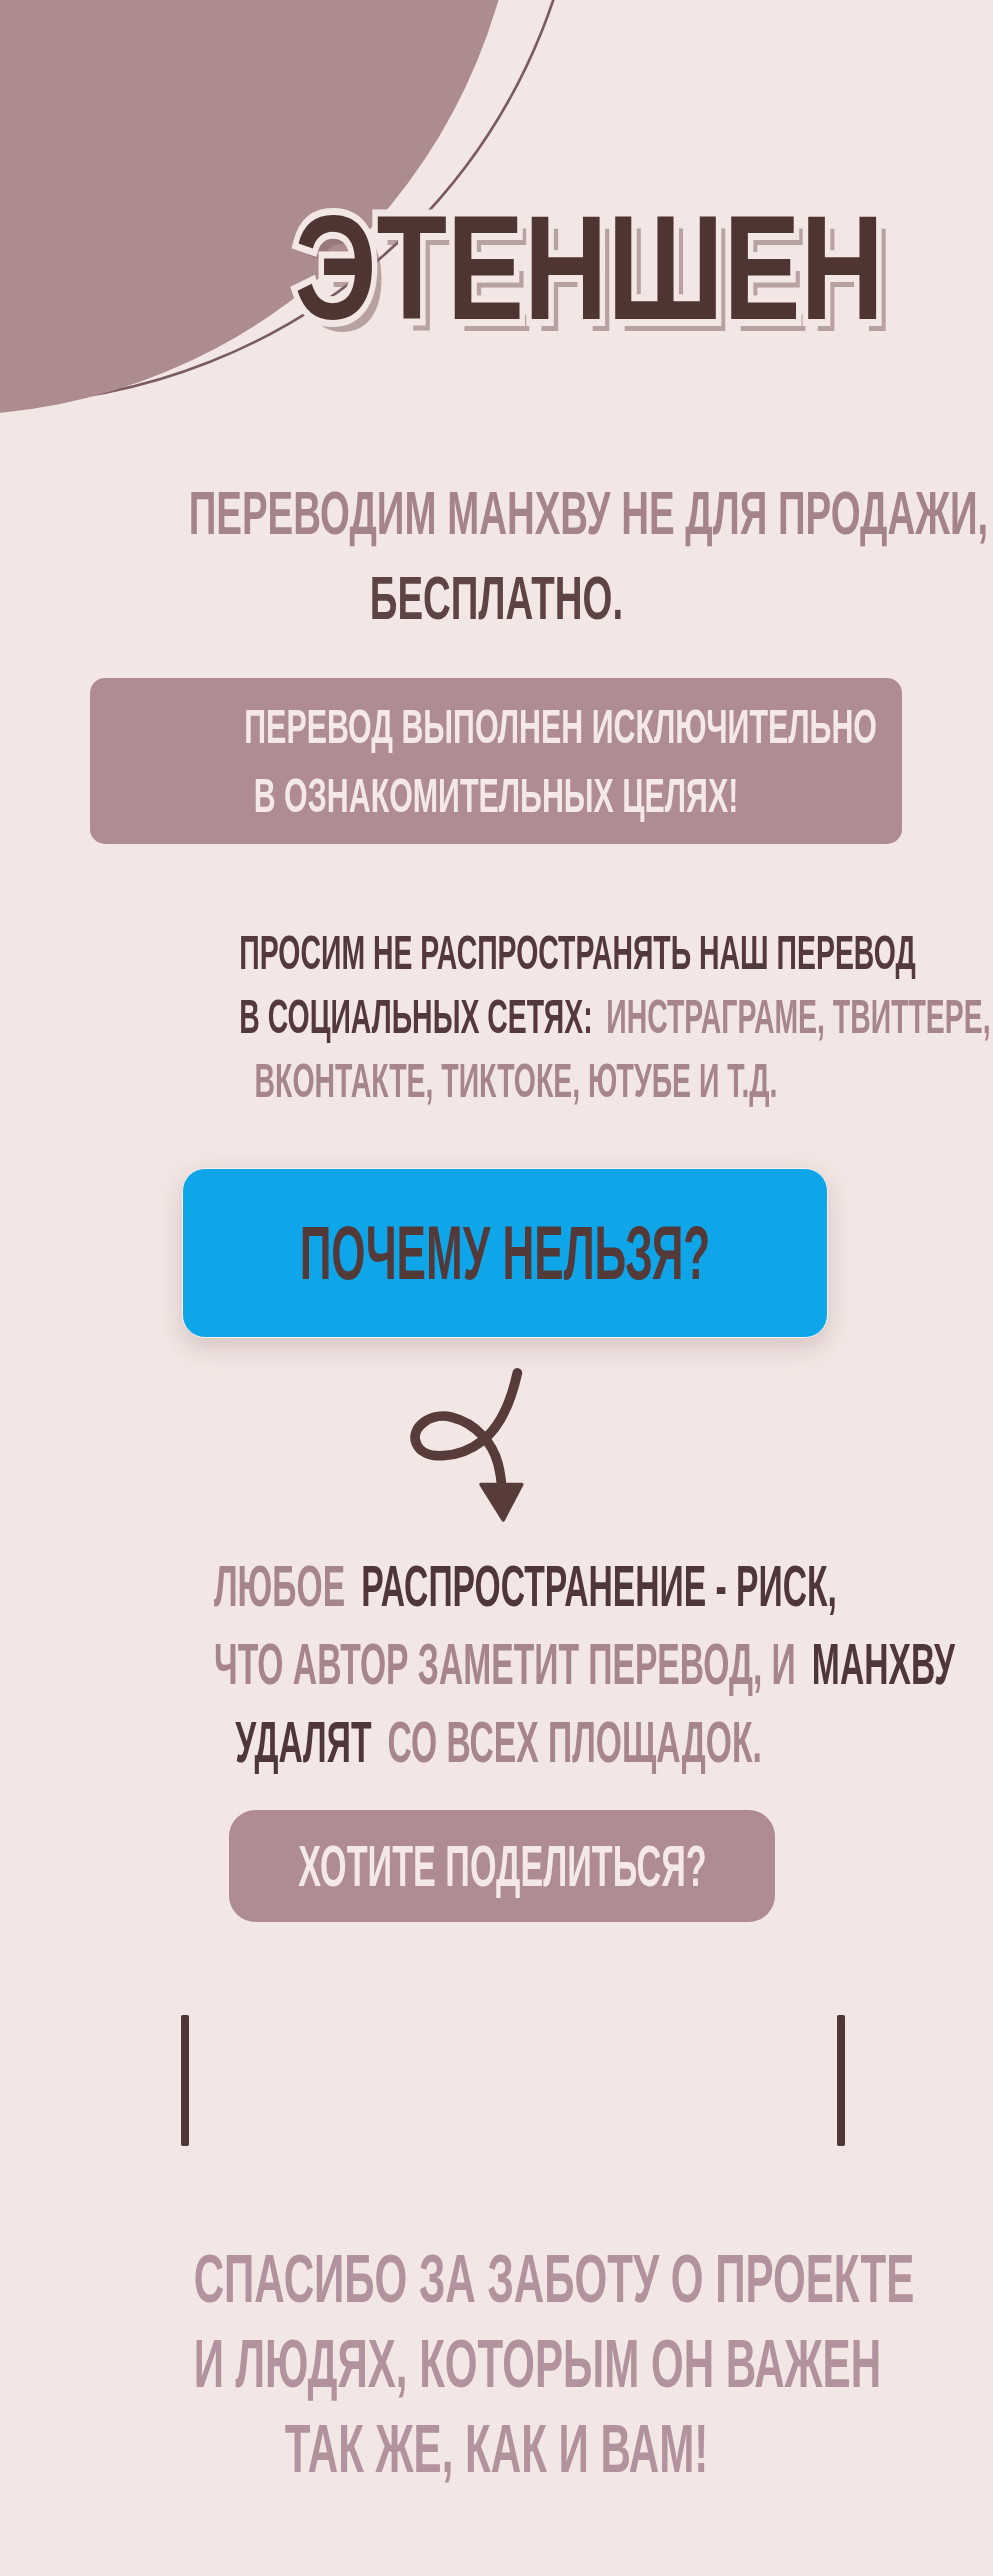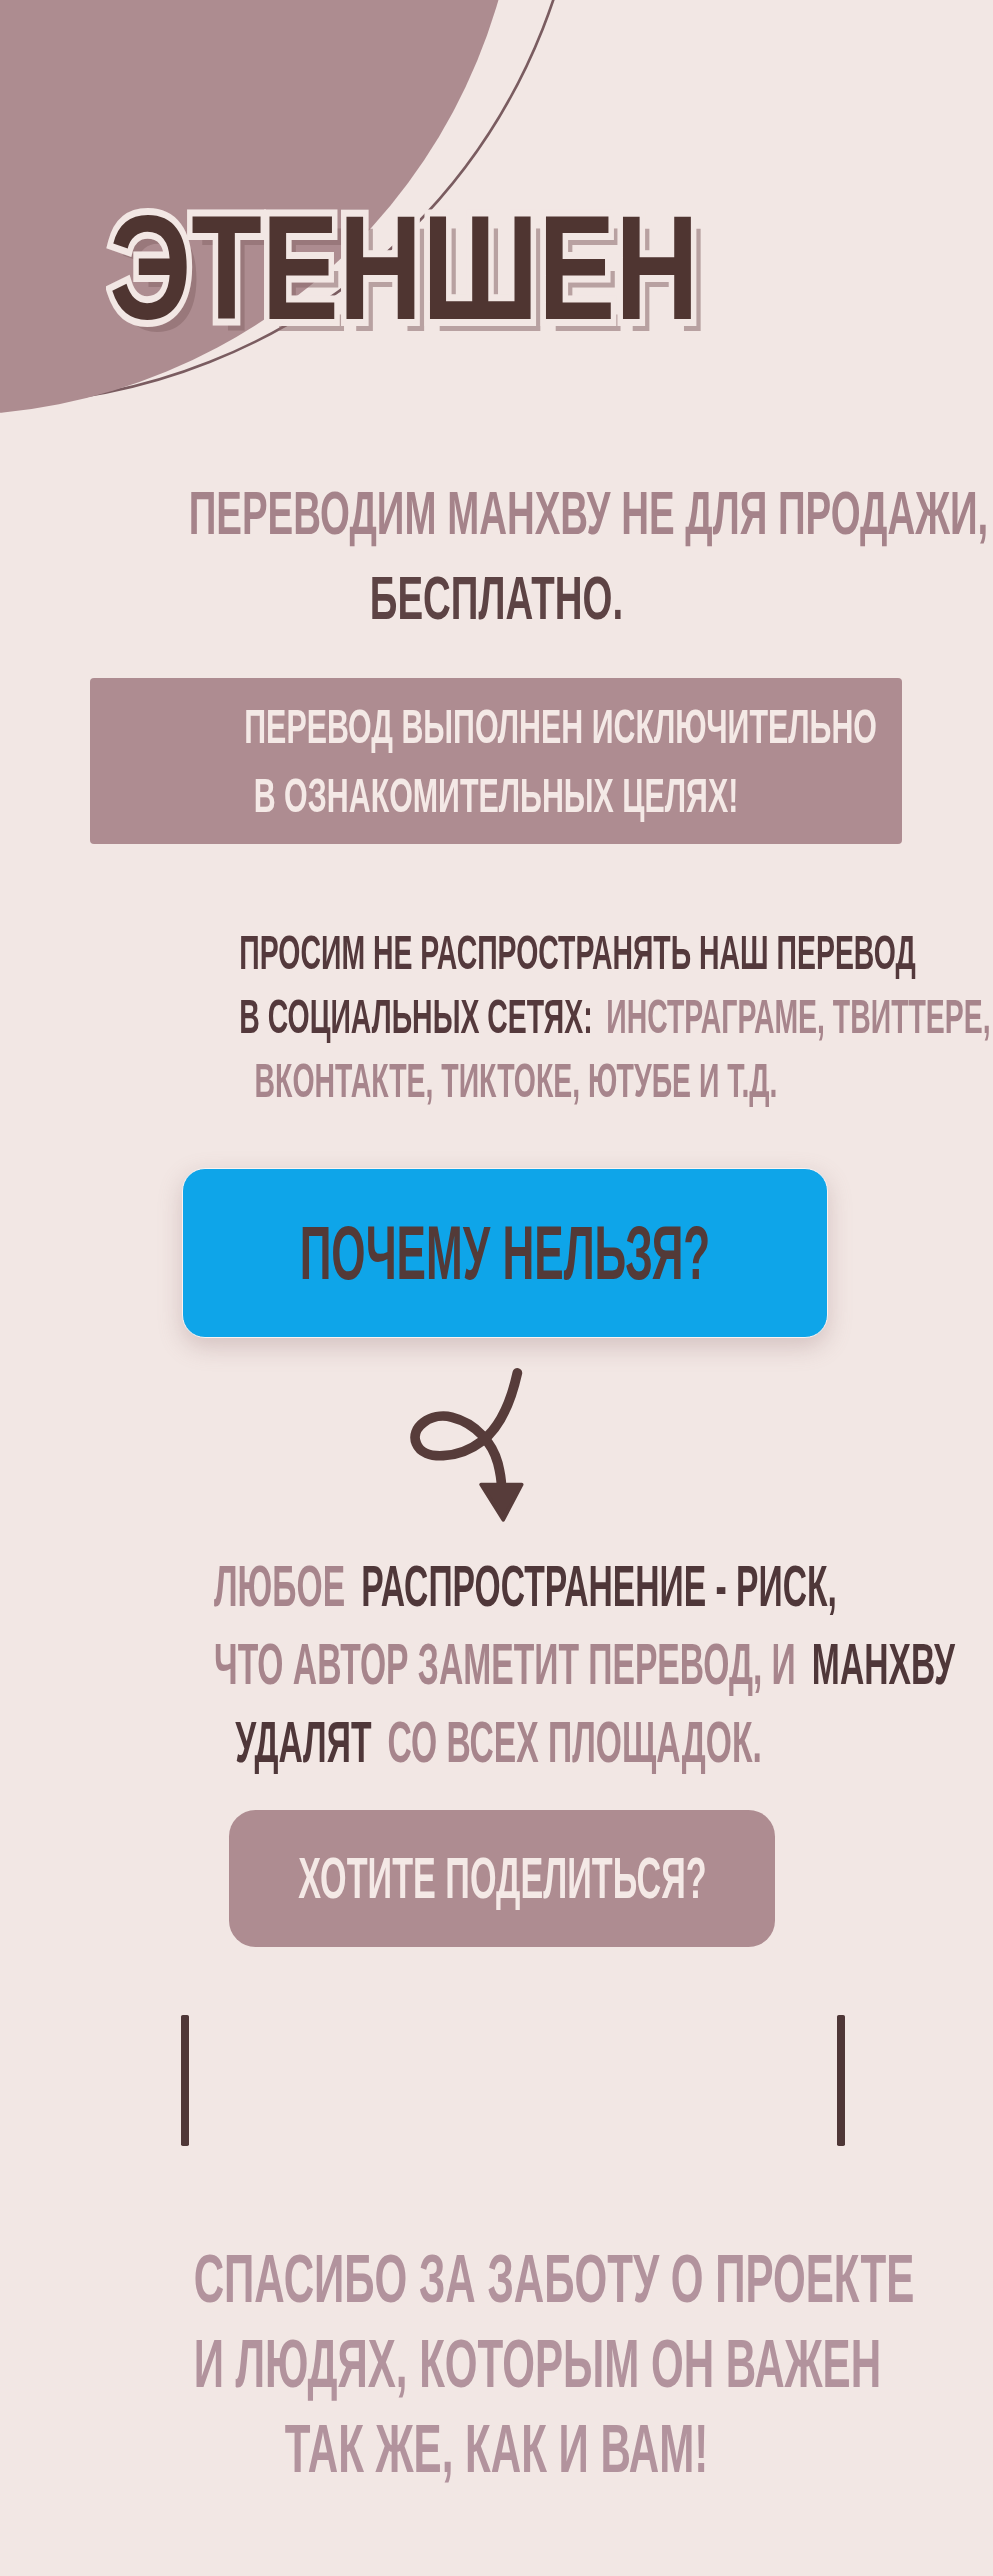--- a/index.html
+++ b/index.html
@@ -15,21 +15,21 @@
   }
   
   .blob-svg{position:absolute;left:0;top:0;}
   
   .line{
     display:block;text-align:center;white-space:nowrap;
     line-height:1;
   }
   .seg + .seg{margin-left:0.20em;}
   
-  .title-wrap{position:absolute;left:0;right:0;top:194px;text-align:left;}
+  .title-wrap{position:absolute;left:0;right:0;top:194px;text-align:right;}
   .title{
     margin:0;position:relative;z-index:0;
     font-size:148px;line-height:1;color:#4f3531;
     transform:scaleX(0.78);transform-origin:50% 50%;
     white-space:nowrap;
   }
   .title::before{
     content:attr(data-text);
     position:absolute;left:0;top:0;width:100%;z-index:-1;
     color:#f2e7e4;
@@ -37,21 +37,21 @@
     text-shadow:12.4px 12.4px 0 rgba(137,103,106,0.55);
   }
   
   .intro{position:absolute;left:0;right:0;top:470px;}
   .intro .line{font-size:62px;line-height:85px;transform:scaleX(0.62);}
   .intro .accent{color:#a5838a;}
   .intro .dark{color:#5d4344;}
   
   .notice-box{
     position:absolute;left:90px;top:678px;width:812px;height:166px;
-    background:#ae8c91;border-radius:4px;
+    background:#ae8c91;border-radius:15px;
     display:flex;flex-direction:column;justify-content:center;
   }
   .notice-box .line{font-size:49px;line-height:69px;color:#f4e9e6;transform:scaleX(0.62);}
   
   .request{position:absolute;left:0;right:0;top:920px;padding-left:39px;}
   .request .line{font-size:49px;line-height:64px;transform:scaleX(0.58);}
   .request .dark{color:#54393c;}
   .request .accent{color:#a7858c;}
   
   .question-card{
@@ -64,21 +64,21 @@
   .question-card .line{font-size:76px;color:#533a38;transform:scaleX(0.58);}
   
   .arrow-svg{position:absolute;left:397px;top:1357px;}
   
   .risk{position:absolute;left:0;right:4px;top:1547px;margin-left:8px;}
   .risk .line{font-size:58px;line-height:78px;transform:scaleX(0.58);}
   .risk .accent{color:#a7858c;}
   .risk .dark{color:#4f3739;}
   
   .share-button{
-    position:absolute;left:229px;top:1810px;width:546px;height:137px;
+    position:absolute;left:229px;top:1810px;width:546px;height:112px;
     background:#ae8c91;border-radius:26.5px;border:none;
     display:flex;align-items:center;justify-content:center;
     cursor:pointer;
   }
   .share-button .line{font-size:57px;color:#f4e9e6;transform:scaleX(0.60);}
   
   .share-hint-text{position:absolute;left:0;right:0;top:2001px;}
   .share-hint-text .line{font-size:51px;line-height:67px;color:#4f3737;transform:scaleX(0.65);}
   .quote-bar{
     position:absolute;top:2015px;width:8px;height:131px;

